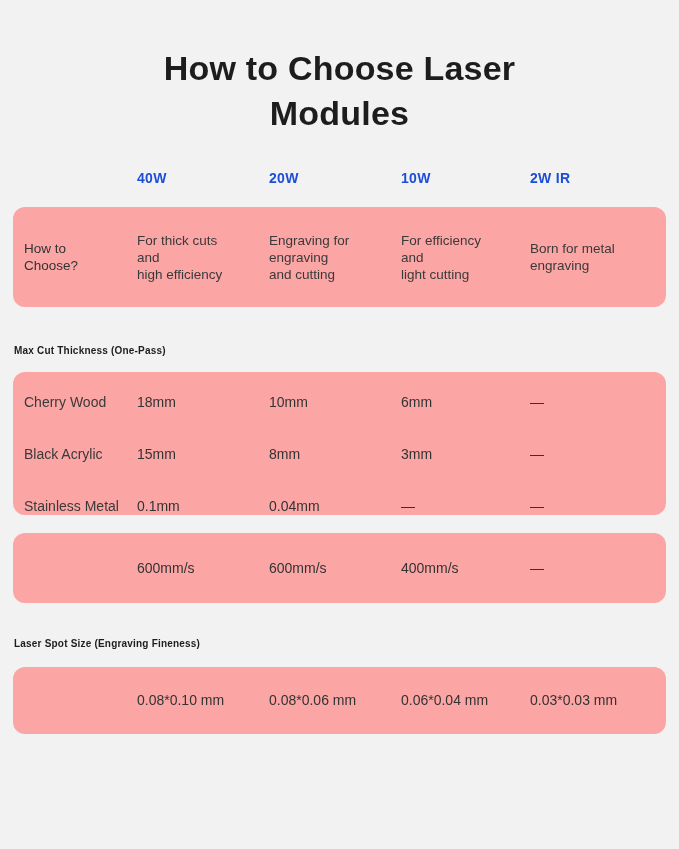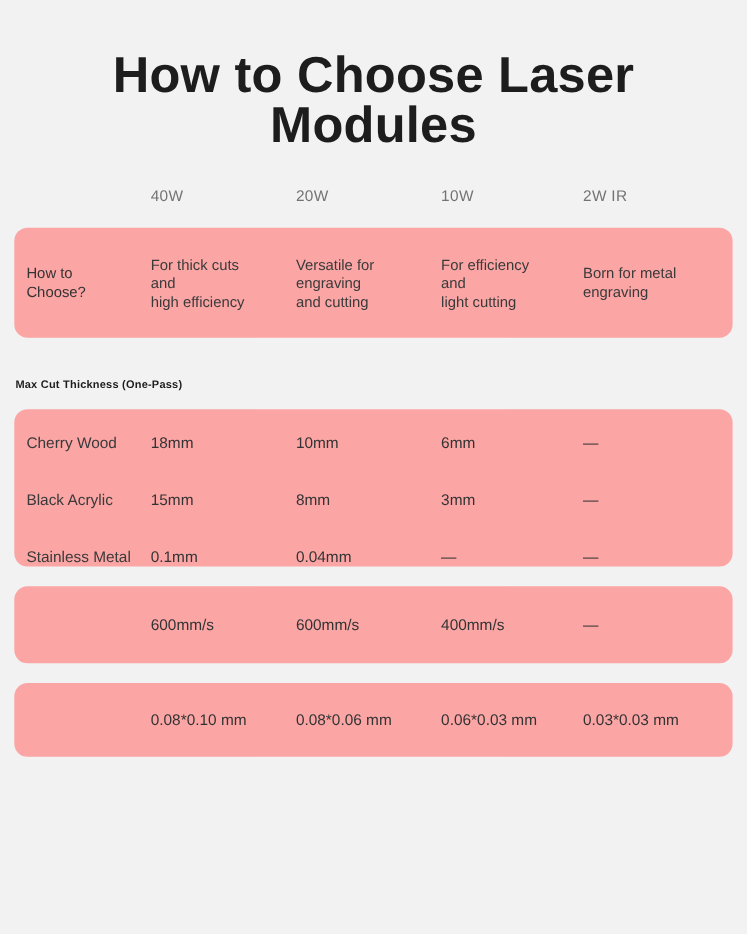--- a/index.html
+++ b/index.html
@@ -11,21 +11,21 @@
     font-family: "Liberation Sans", sans-serif;
     color: #3a3a3a;
     overflow: hidden;
   }
   .page { width: 679px; height: 849px; position: relative; }
 
   .page-title {
     margin: 46px auto 0;
     max-width: 540px;
     text-align: center;
-    font-size: 46px;
+    font-size: 34px;
     line-height: 45px;
     font-weight: 700;
     color: #1d1d1d;
     white-space: pre-line;
     letter-spacing: 0.2px;
   }
 
   .grid-row {
     display: grid;
     grid-template-columns: 113px 132px 132px 129px 1fr;
@@ -33,22 +33,22 @@
   }
 
   .header-row {
     margin: 34px 13px 0;
     padding-left: 11px;
     height: 18px;
     align-items: start;
   }
   .col-header {
     font-size: 14px;
-    font-weight: 400;
-    color: #737373;
+    font-weight: 700;
+    color: #1d4ed8;
     letter-spacing: 0.3px;
   }
 
   .card {
     margin: 0 13px;
     background: #fca5a5;
     border-radius: 12px;
     padding-left: 11px;
   }
 
@@ -121,21 +121,21 @@
     <div class="col-header">10W</div>
     <div class="col-header">2W IR</div>
   </div>
 
   <div class="card card-choose grid-row">
     <div class="cell row-label">How to
 Choose?</div>
     <div class="cell">For thick cuts
 and
 high efficiency</div>
-    <div class="cell">Versatile for
+    <div class="cell">Engraving for
 engraving
 and cutting</div>
     <div class="cell">For efficiency
 and
 light cutting</div>
     <div class="cell">Born for metal
 engraving</div>
   </div>
 
   <h2 class="section-heading">Max Cut Thickness (One-Pass)</h2>
@@ -168,24 +168,25 @@
   <div class="card card-speed">
     <div class="grid-row data-row">
       <div class="cell row-label"></div>
       <div class="cell">600mm/s</div>
       <div class="cell">600mm/s</div>
       <div class="cell">400mm/s</div>
       <div class="cell">—</div>
     </div>
   </div>
 
+  <h2 class="section-heading spot">Laser Spot Size (Engraving Fineness)</h2>
 
   <div class="card card-spot">
     <div class="grid-row data-row">
       <div class="cell row-label"></div>
       <div class="cell">0.08*0.10 mm</div>
       <div class="cell">0.08*0.06 mm</div>
-      <div class="cell">0.06*0.03 mm</div>
+      <div class="cell">0.06*0.04 mm</div>
       <div class="cell">0.03*0.03 mm</div>
     </div>
   </div>
 
 </div>
 
 </body></html>

